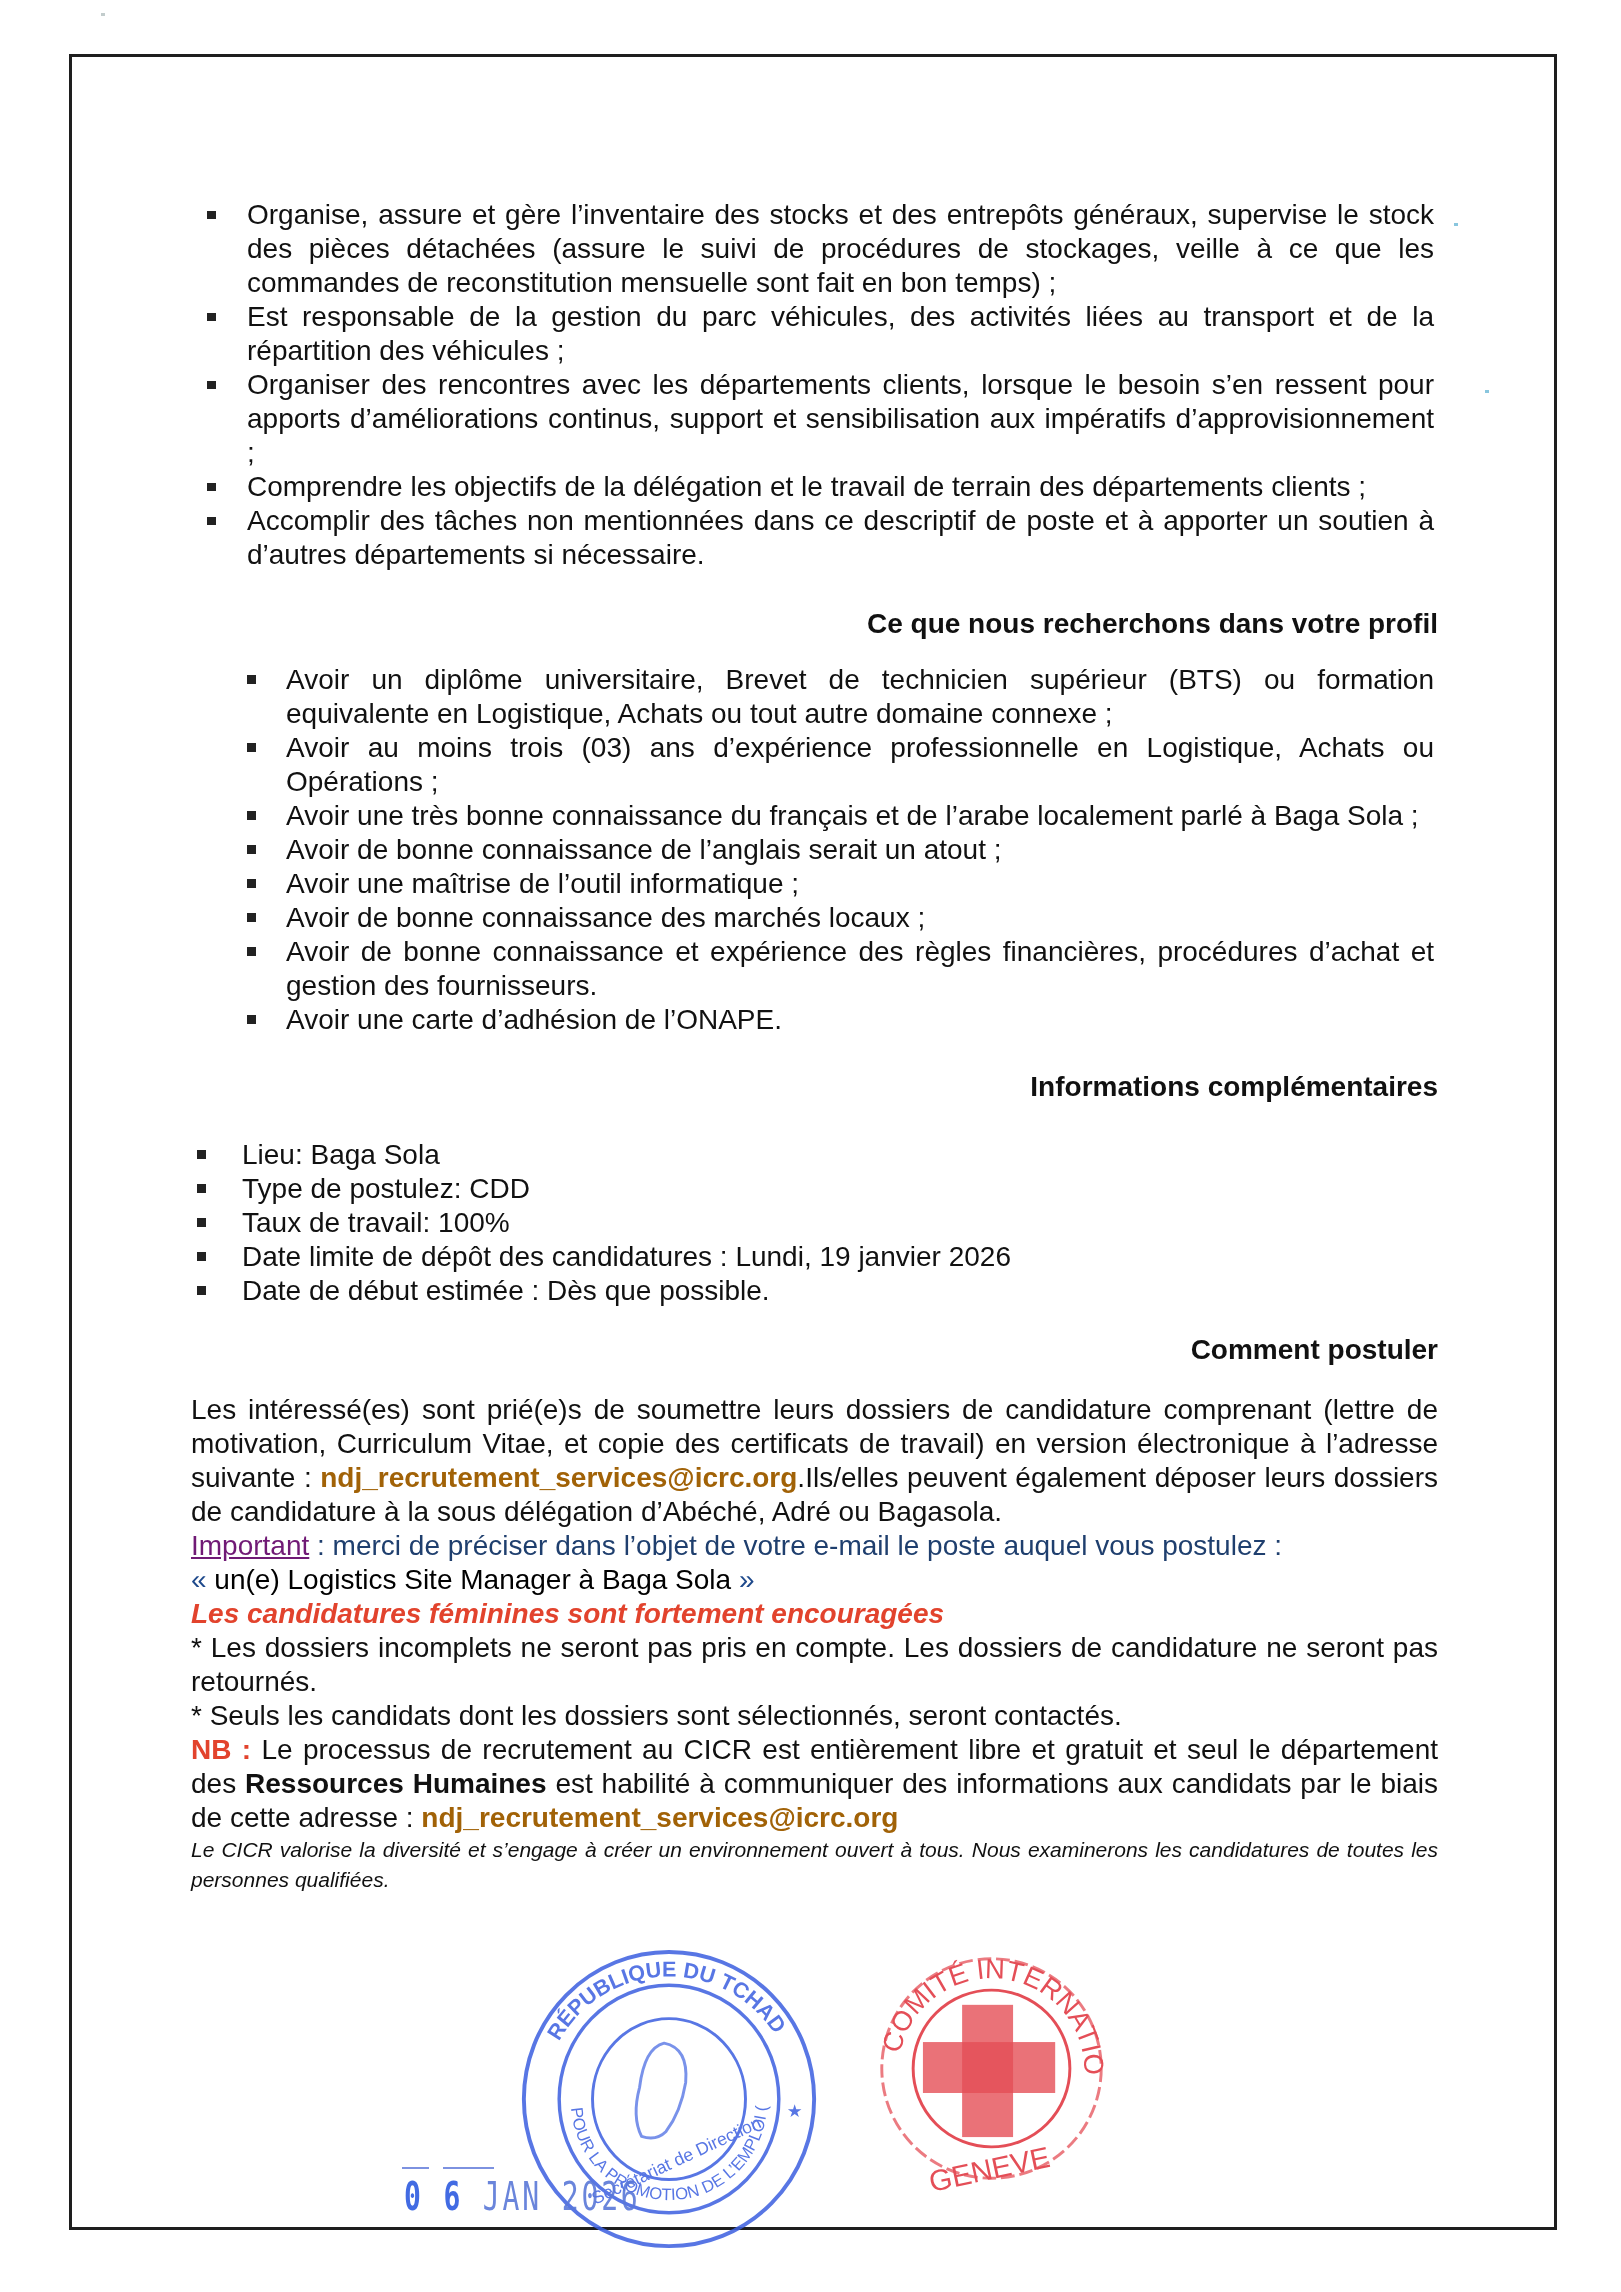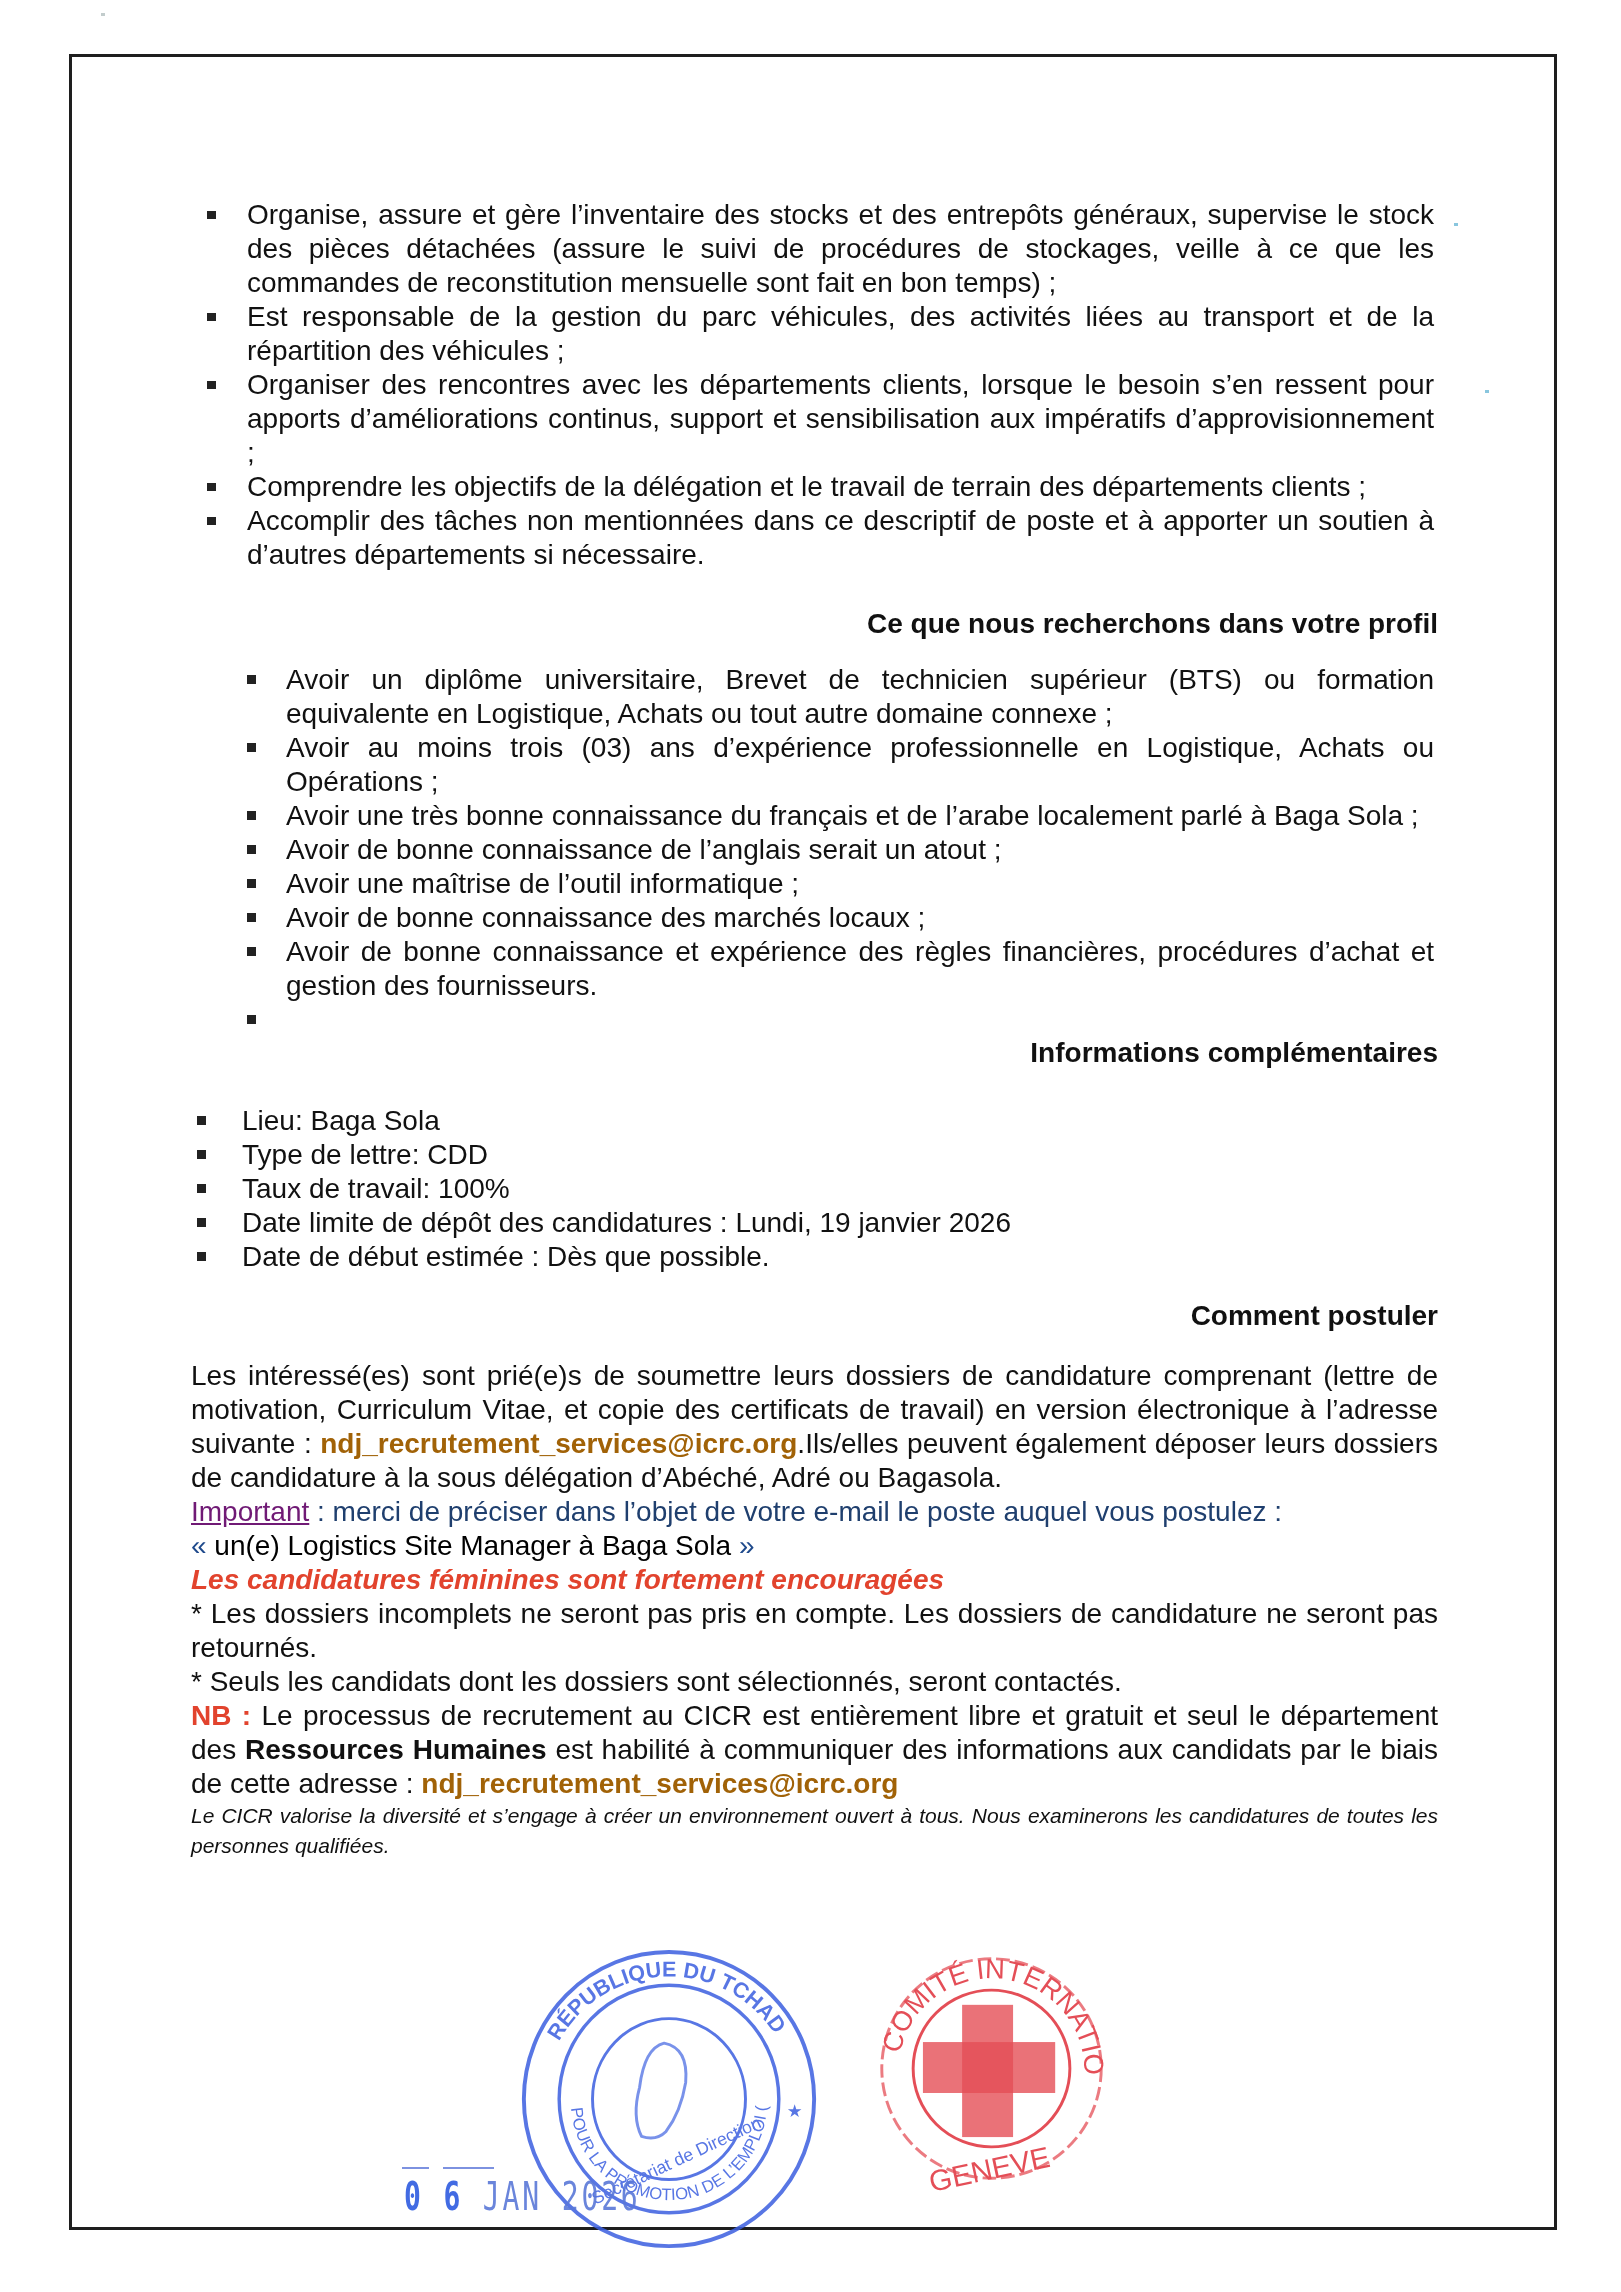--- a/index.html
+++ b/index.html
@@ -171,27 +171,27 @@
 
   <h2 class="heading h-profile">Ce que nous recherchons dans votre profil</h2>
   <ul class="sq l2">
     <li><span class="bullet"></span><span>Avoir un diplôme universitaire, Brevet de technicien supérieur (BTS) ou formation equivalente en Logistique, Achats ou tout autre domaine connexe ;</span></li>
     <li><span class="bullet"></span><span>Avoir au moins trois (03) ans d’expérience professionnelle en Logistique, Achats ou Opérations ;</span></li>
     <li><span class="bullet"></span><span>Avoir une très bonne connaissance du français et de l’arabe localement parlé à Baga Sola ;</span></li>
     <li><span class="bullet"></span><span>Avoir de bonne connaissance de l’anglais serait un atout ;</span></li>
     <li><span class="bullet"></span><span>Avoir une maîtrise de l’outil informatique ;</span></li>
     <li><span class="bullet"></span><span>Avoir de bonne connaissance des marchés locaux ;</span></li>
     <li><span class="bullet"></span><span>Avoir de bonne connaissance et expérience des règles financières, procédures d’achat et gestion des fournisseurs.</span></li>
-    <li><span class="bullet"></span></li>
+    <li><span class="bullet"></span><span>Avoir une carte d’adhésion de l’ONAPE.</span></li>
   </ul>
 
   <h2 class="heading h-info">Informations complémentaires</h2>
   <ul class="sq l3">
     <li><span class="bullet"></span><span>Lieu: Baga Sola</span></li>
-    <li><span class="bullet"></span><span>Type de lettre: CDD</span></li>
+    <li><span class="bullet"></span><span>Type de postulez: CDD</span></li>
     <li><span class="bullet"></span><span>Taux de travail: 100%</span></li>
     <li><span class="bullet"></span><span>Date limite de dépôt des candidatures : Lundi, 19 janvier 2026</span></li>
     <li><span class="bullet"></span><span>Date de début estimée : Dès que possible.</span></li>
   </ul>
 
   <h2 class="heading h-apply">Comment postuler</h2>
   <p class="body">
     <span>Les intéressé(es) sont prié(e)s de soumettre leurs dossiers de candidature comprenant (lettre de motivation, Curriculum Vitae, et copie des certificats de travail) en version électronique à l’adresse suivante : </span><a class="email">ndj_recrutement_services@icrc.org</a><span>.Ils/elles peuvent également déposer leurs dossiers de candidature à la sous délégation d’Abéché, Adré ou Bagasola.</span>
   </p>
 

